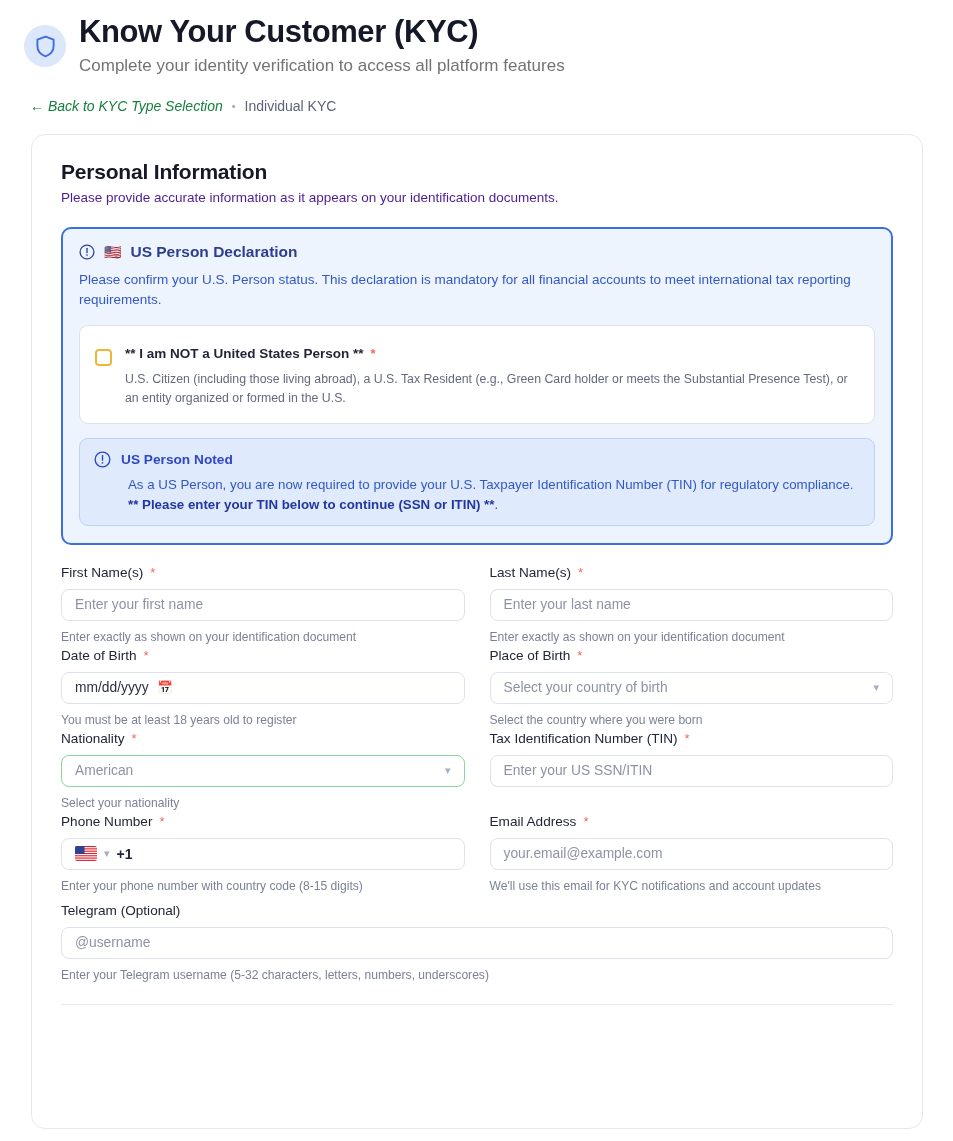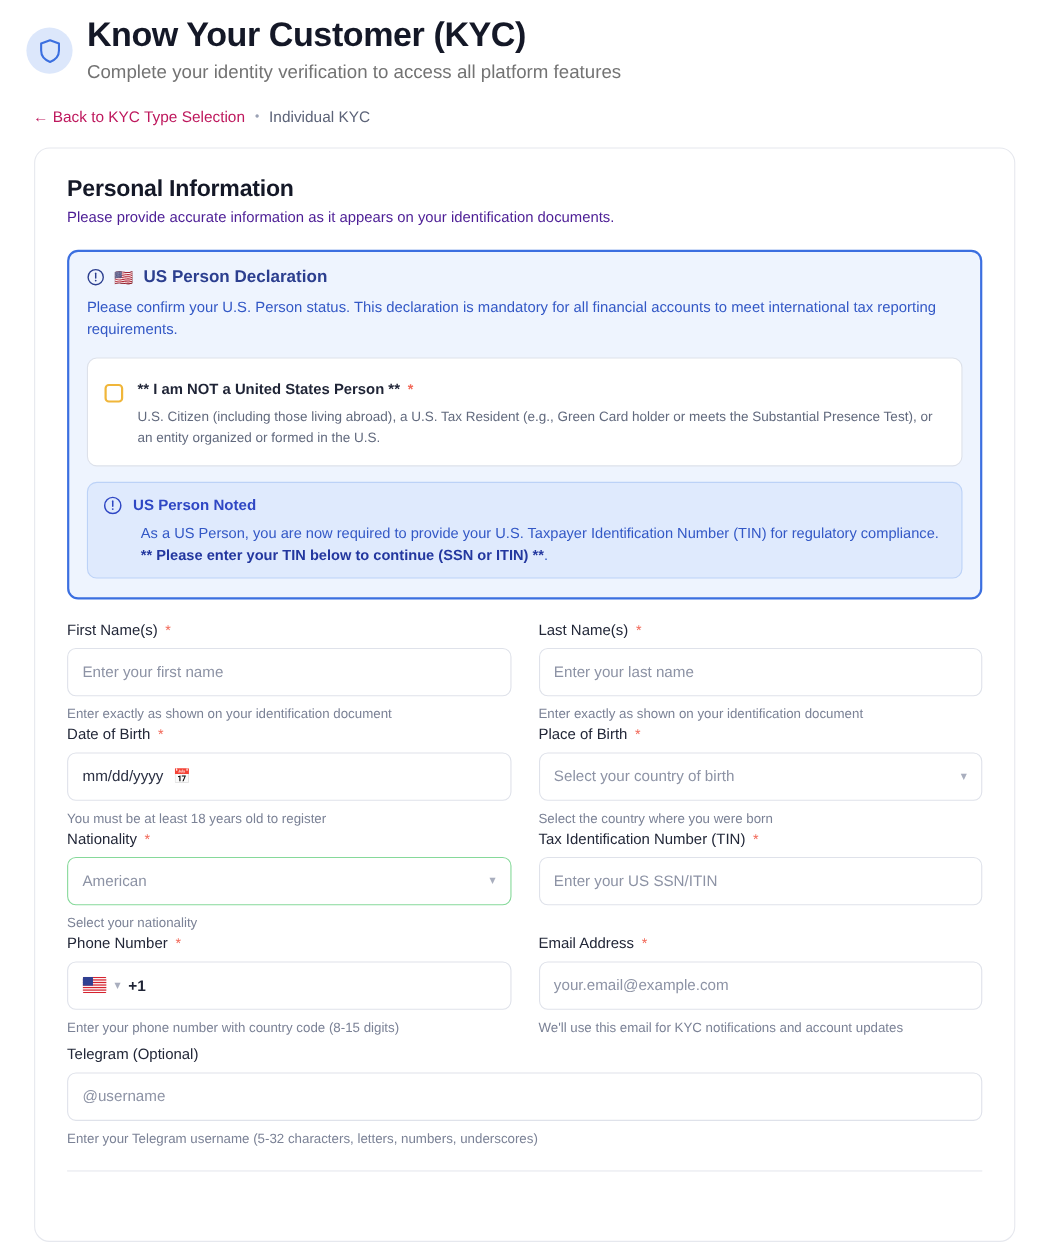--- a/index.html
+++ b/index.html
@@ -53,23 +53,24 @@
     line-height: 1.3;
   }
   .breadcrumb {
     display: flex;
     align-items: center;
     gap: 9px;
     font-size: 14px;
     margin: 21px 0 0 6px;
   }
   .breadcrumb-back {
-    color: #be185d;
+    color: #15803d;
     text-decoration: none;
     cursor: pointer;
+    font-style: italic;
   }
   .breadcrumb-sep { color: #9aa1b4; font-size: 11px; }
   .breadcrumb-current { color: #5c6378; }
 
   
   .form-card {
     margin: 20px 30px 0 31px;
     border: 1px solid #e6e8ee;
     border-radius: 14px;
     background: #ffffff;
@@ -188,21 +189,21 @@
     font-size: 13.6px;
     color: #222738;
     display: flex;
     align-items: center;
     gap: 7px;
     margin-bottom: 9px;
   }
   .req-star { color: #f26a5a; font-size: 13px; line-height: 1; }
   .input-box {
     width: 100%;
-    height: 44px;
+    height: 32px;
     border: 1px solid #dfe2ea;
     border-radius: 8px;
     background: #ffffff;
     padding: 0 13px;
     display: flex;
     align-items: center;
     font-size: 13.8px;
     color: #8d93a5;
     cursor: text;
   }

